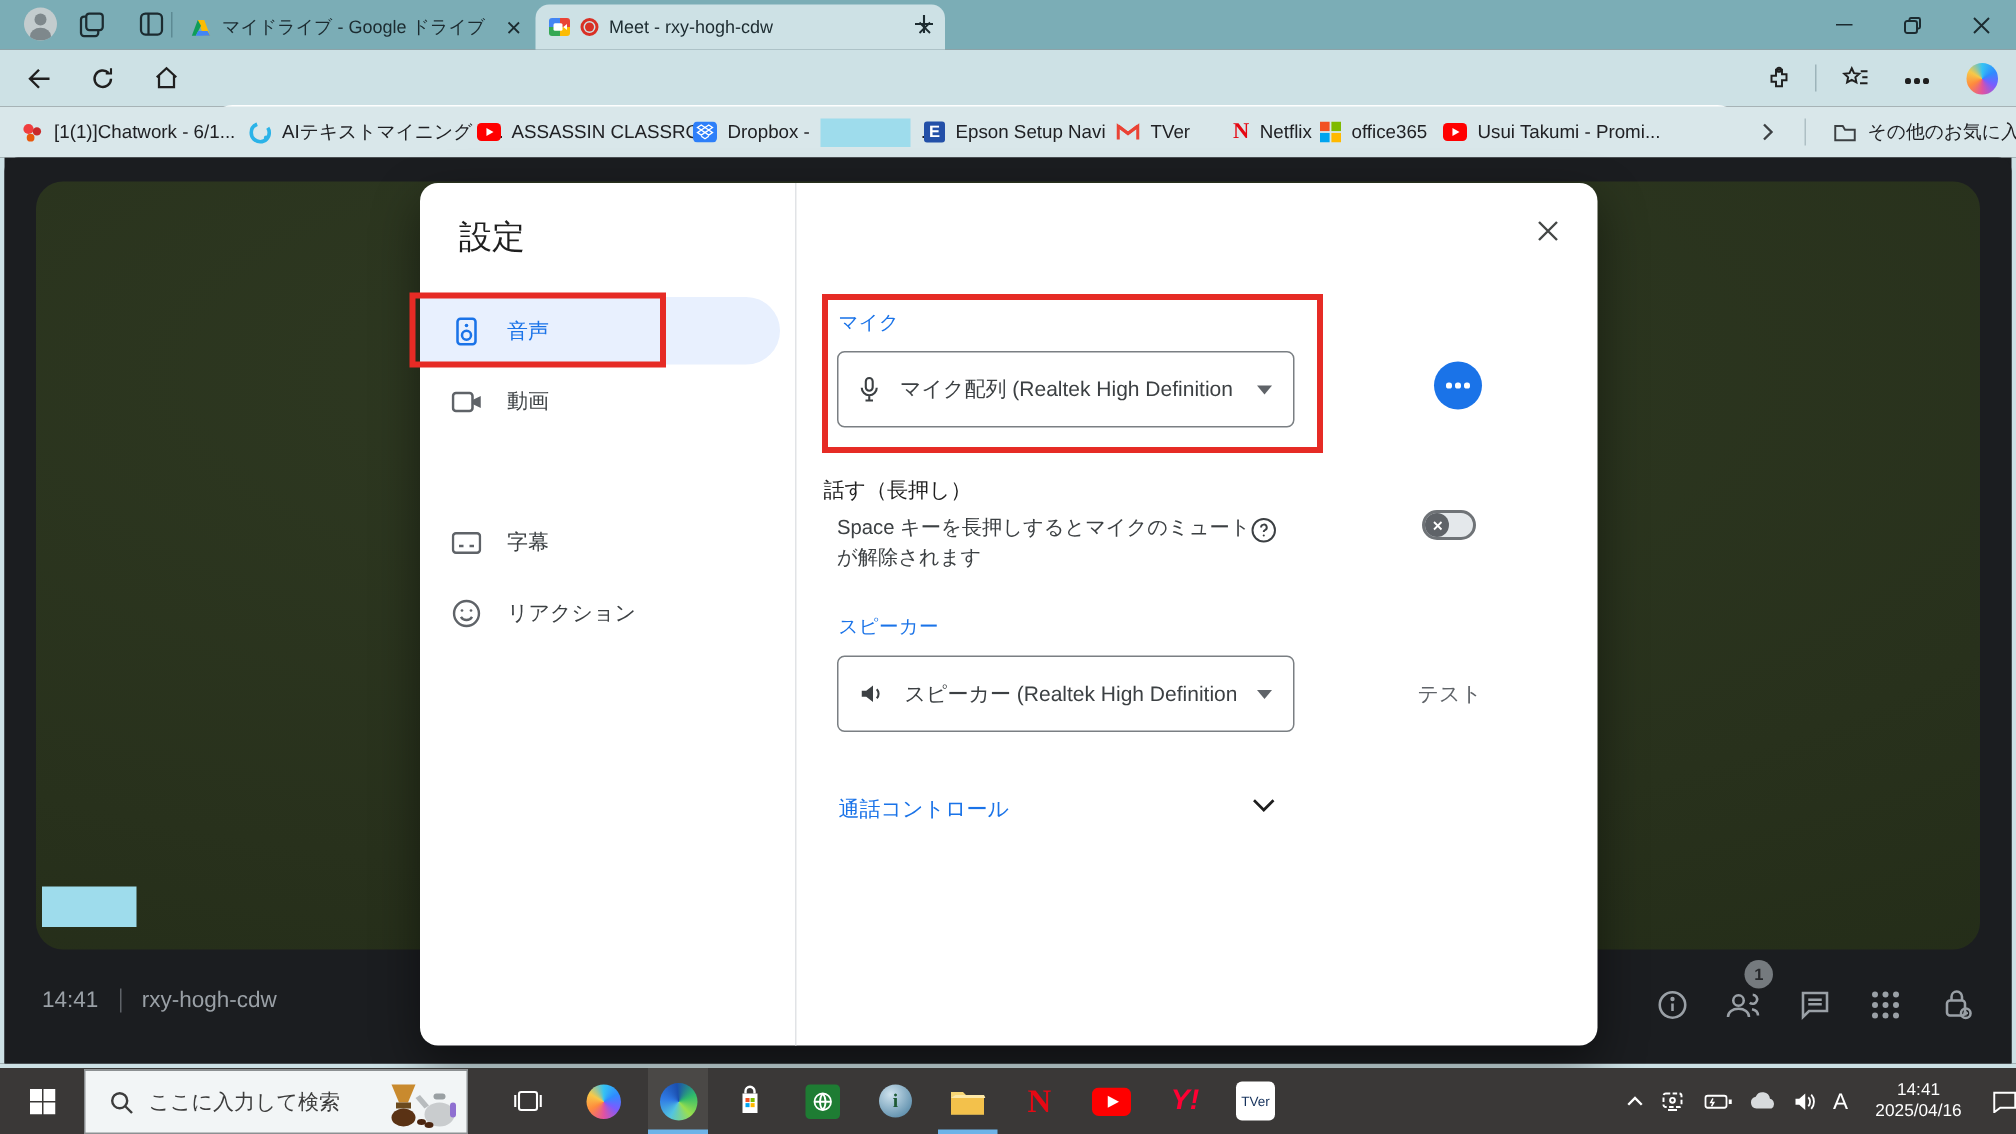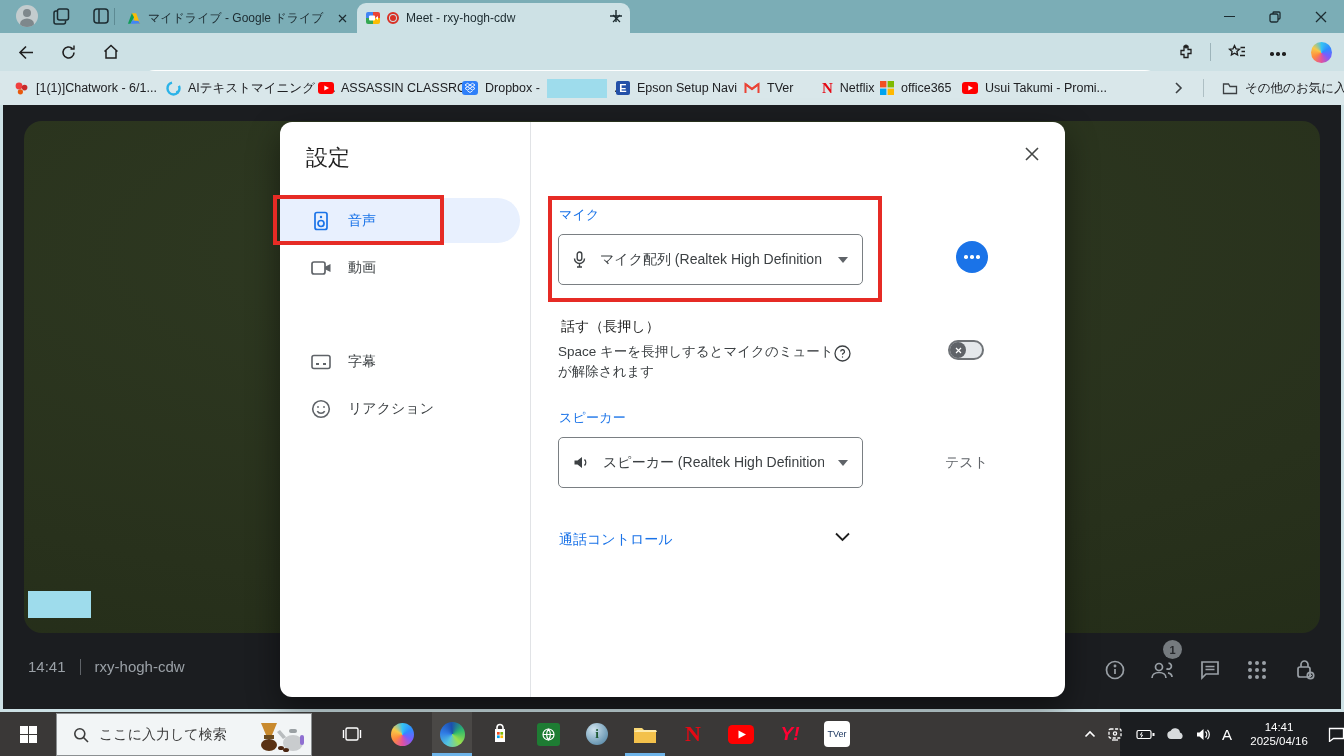--- a/index.html
+++ b/index.html
@@ -29,37 +29,37 @@
   .tile{position:absolute;left:21px;top:16px;width:1296px;height:512px;border-radius:18px;
         background:radial-gradient(130% 120% at 40% 25%,#2f3a22 0%,#28311c 55%,#212a16 100%)}
   .redact{background:#9edcec}
   .meetbar{position:absolute;left:0;bottom:14px;width:100%;height:50px;color:#9aa0a6}
   .meeticon{position:absolute;top:9px;width:32px;height:32px;display:flex;align-items:center;justify-content:center;color:#9aa0a6}
 
   
   .dialog{position:absolute;left:277px;top:17px;width:785px;height:575px;background:#fff;border-radius:12px;
           box-shadow:0 12px 32px rgba(0,0,0,.45)}
   .dlg-divider{position:absolute;left:250px;top:0;width:1px;height:575px;background:#e1e3e6}
-  .side-item{position:absolute;left:0;width:250px;height:47px;display:flex;align-items:center;gap:16px;padding-left:30px;
+  .side-item{position:absolute;left:0;width:250px;height:47px;display:flex;align-items:center;gap:16px;padding-left:20px;
              font-size:14px;font-weight:500;color:#3c4043;cursor:pointer}
   .side-item .ic{width:22px;height:22px;display:flex;align-items:center;justify-content:center;color:#5f6368}
   .side-item.sel{color:#1a73e8}
   .side-item.sel .ic{color:#1a73e8}
   .pill{position:absolute;left:0;width:240px;height:45px;background:#e8f0fe;border-radius:0 23px 23px 0;z-index:0}
   .side-item>*{position:relative;z-index:1}
   .bluelabel{font-size:13px;font-weight:500;color:#1a73e8;letter-spacing:.2px}
   .dd{position:absolute;width:305px;height:51px;border:1px solid #7a7f83;border-radius:5px;display:flex;align-items:center;gap:14px;padding:0 14px;color:#3c4043}
   .dd .txt{font-size:14px;white-space:nowrap;overflow:hidden;flex:1}
   .caret{width:0;height:0;border-left:5px solid transparent;border-right:5px solid transparent;border-top:6px solid #5f6368}
   .toggle{position:absolute;width:36px;height:20px;border:2px solid #6f7377;border-radius:11px;background:#e4e8eb}
   .knob{position:absolute;left:0px;top:0px;width:16px;height:16px;border-radius:50%;background:#5f6368;display:flex;align-items:center;justify-content:center}
   .redbox{position:absolute;border:4px solid #e62b25;z-index:30}
 
   
-  .taskbar{position:absolute;left:0;top:712px;width:1120px;height:44px;background:#3a3837}
+  .taskbar{position:absolute;left:0;top:712px;width:1344px;height:44px;background:#3a3837}
   .tb-btn{position:absolute;top:0;width:40px;height:44px;display:flex;align-items:center;justify-content:center}
   .tb-active{background:#4a4846;box-shadow:inset 0 -3px 0 #6db3e8}
   .tb-underline{box-shadow:inset 0 -3px 0 #6db3e8}
   .tray{position:absolute;top:0;height:44px;display:flex;align-items:center;color:#fff}
   .ttxt{color:#fff;font-size:11.5px;line-height:14px;text-align:center}
 </style>
 </head>
 <body>
 
 <div class="screen">
@@ -405,21 +405,21 @@
               <path d="M1.5 7.5a5 5 0 0 0 10 0M6.5 12.8V16M4 16h5"></path>
             </svg>
         </span>
         <span class="txt">マイク配列 (Realtek High Definition ...</span>
         <span class="caret"></span>
       </div>
       <div class="abs" style="left:676px;top:119px;width:32px;height:32px;border-radius:50%;background:#1a73e8;display:flex;align-items:center;justify-content:center;color:#fff">
         <span class="dots3"></span>
       </div>
 
-      <div class="abs" style="left:281px;top:196px;font-size:14px;color:#1f1f1f">話す（長押し）</div>
+      <div class="abs" style="left:269px;top:196px;font-size:14px;color:#1f1f1f">話す（長押し）</div>
       <div class="abs" style="left:278px;top:220px;width:280px;font-size:13.5px;line-height:20px;color:#3c4043">Space キーを長押しするとマイクのミュートが解除されます</div>
       <div class="abs" style="left:554px;top:223px">
         <svg width="17" height="17" viewBox="0 0 17 17" fill="none" stroke="#3c4043" stroke-width="1.3">
             <circle cx="8.5" cy="8.5" r="7.5"></circle>
             <path d="M6.7 6.6a1.9 1.9 0 1 1 2.6 1.8c-.6.25-.8.6-.8 1.3"></path>
             <circle cx="8.5" cy="12" r=".7" fill="#3c4043" stroke="none"></circle>
           </svg>
       </div>
       <div class="toggle" style="left:668px;top:218px">
         <div class="knob">

